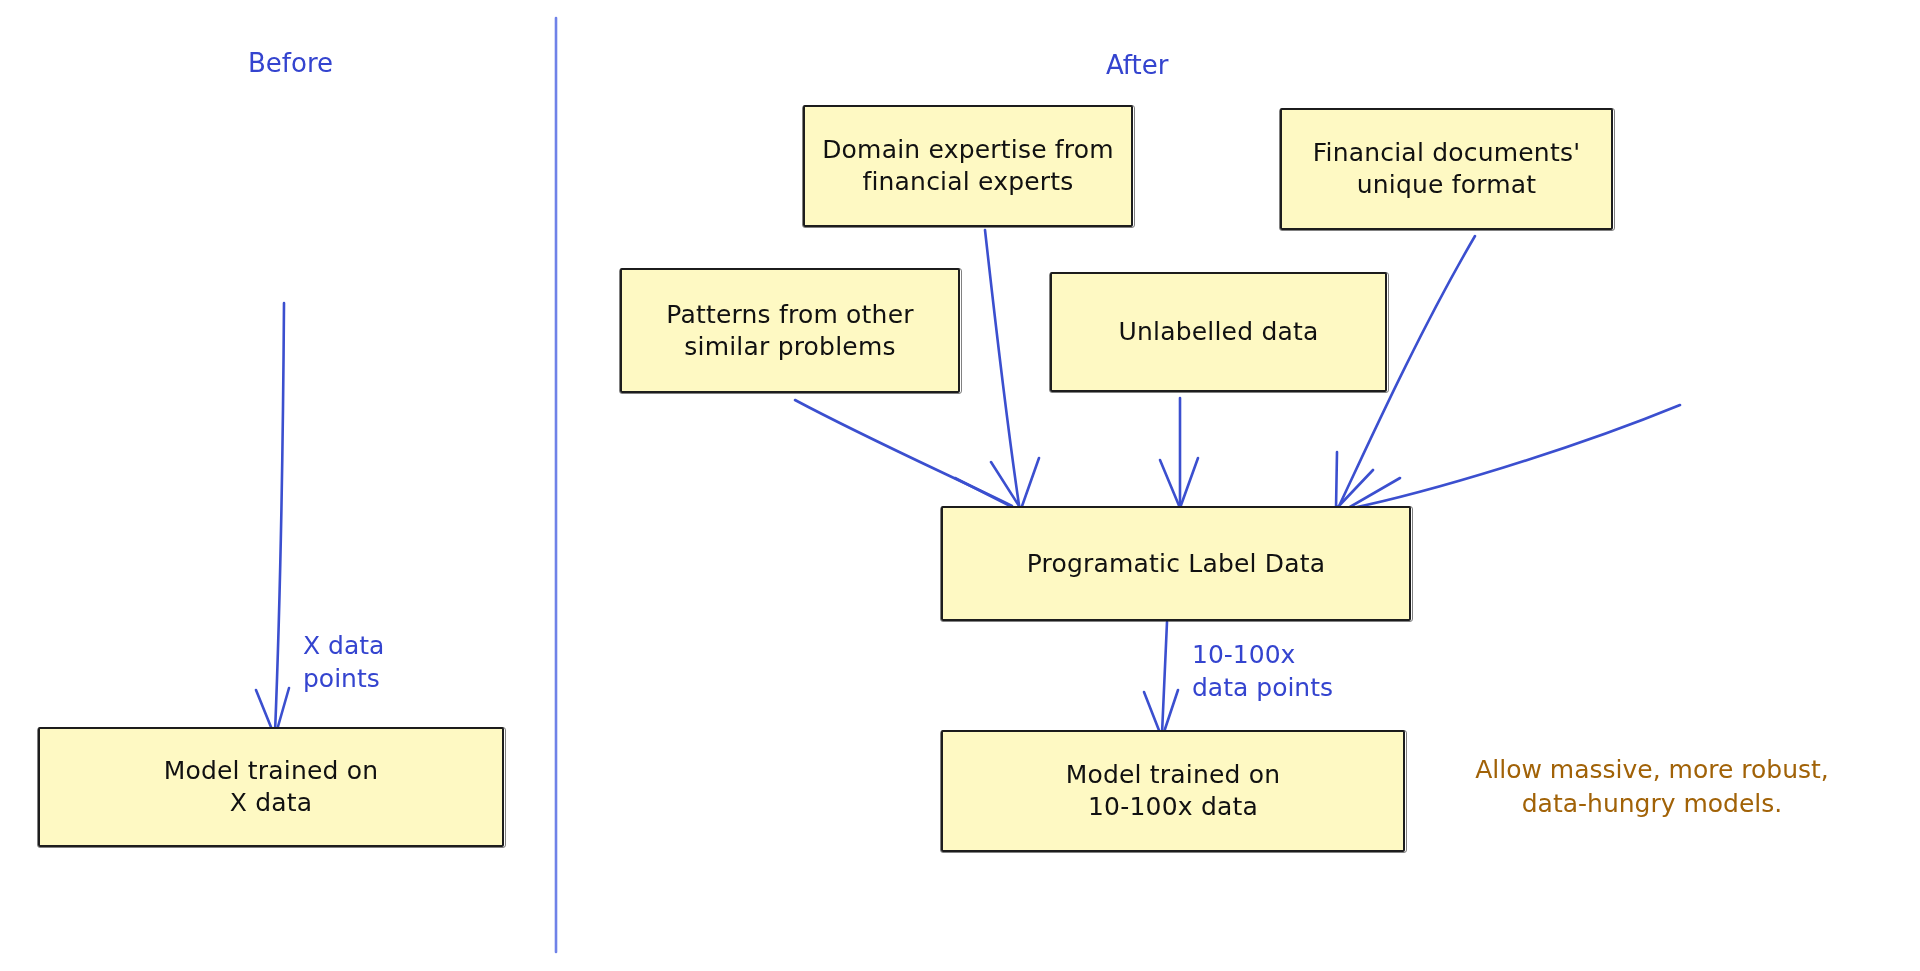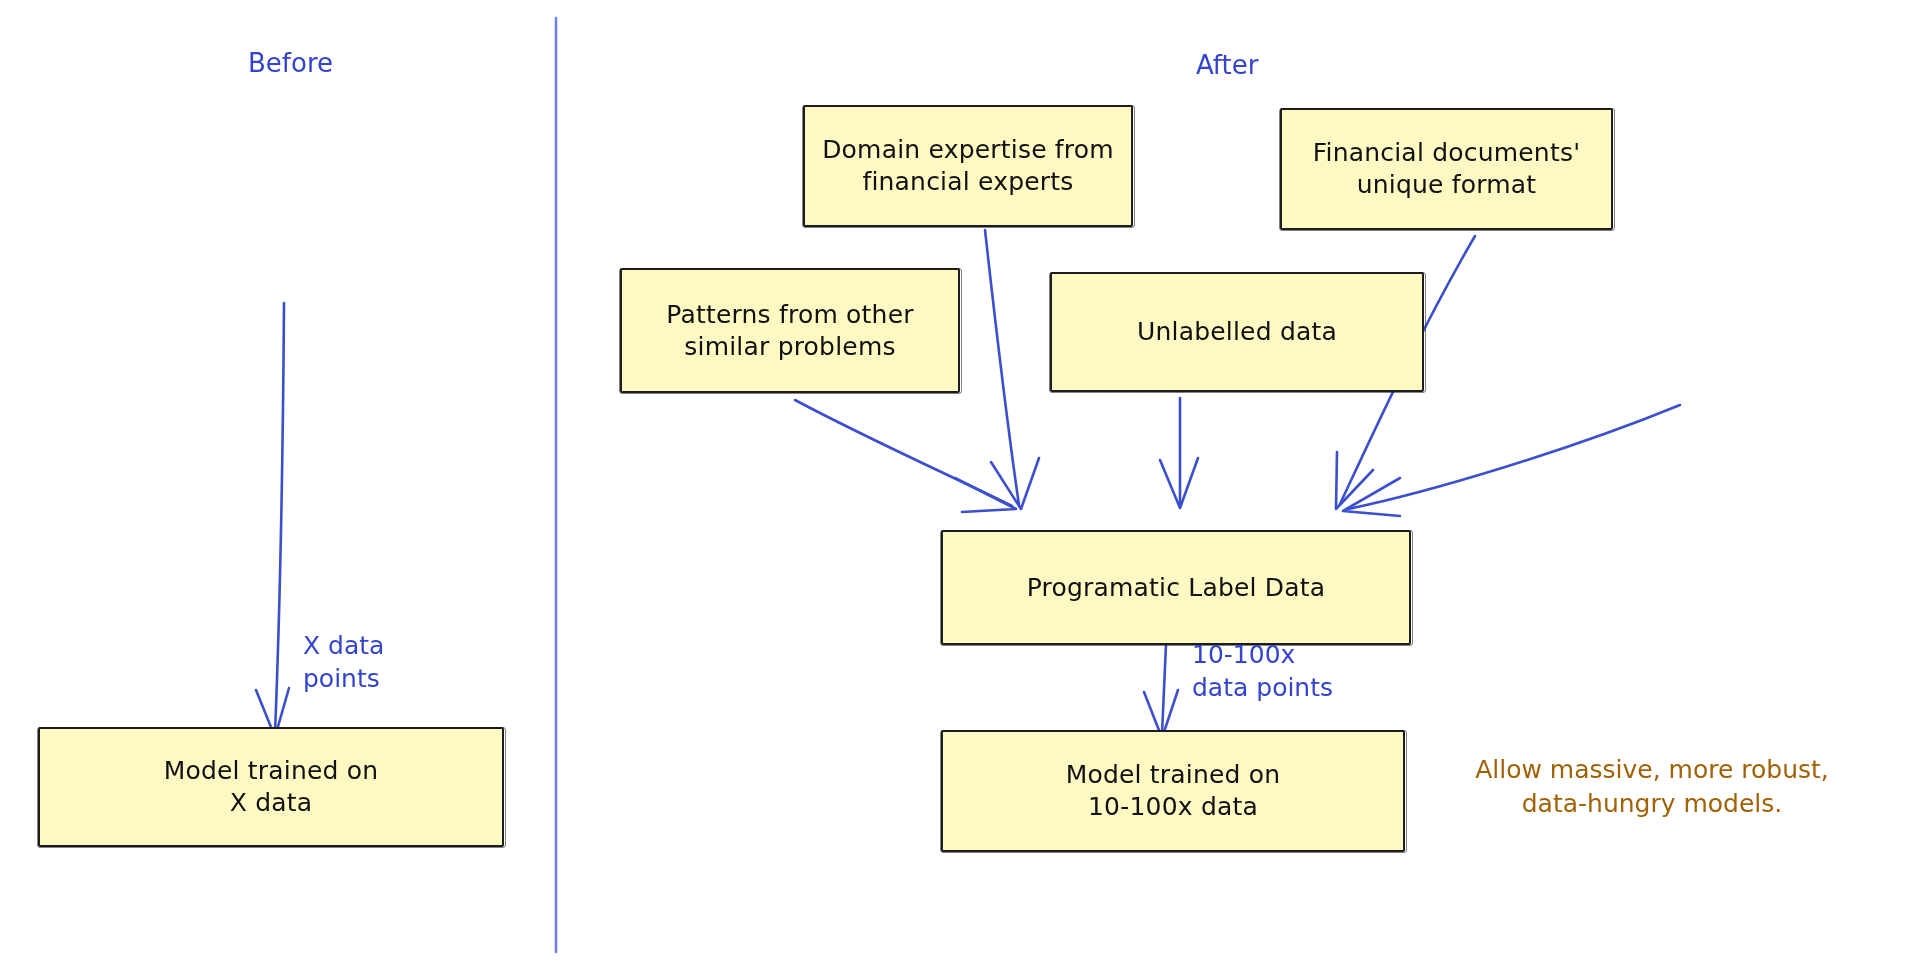--- a/index.html
+++ b/index.html
@@ -126,21 +126,21 @@
       <path d="M 1400 478 L 1343 511 L 1400 516" fill="none" stroke="#3b4fcf" stroke-width="2.6" stroke-linecap="round" stroke-linejoin="round"></path>
     </g>
 
     <g>
       <path d="M 1167 622 C 1165 670, 1163 705, 1162 734" fill="none" stroke="#3b4fcf" stroke-width="2.6" stroke-linecap="round"></path>
       <path d="M 1144 692 L 1162 738 L 1178 690" fill="none" stroke="#3b4fcf" stroke-width="2.6" stroke-linecap="round" stroke-linejoin="round"></path>
     </g>
   </svg>
 
   <div class="heading" style="left:248px; top:48px;">Before</div>
-  <div class="heading" style="left:1196px; top:50px;">After</div>
+  <div class="heading" style="left:1106px; top:50px;">After</div>
 
 
   <div class="node" style="left:38px; top:727px; width:466px; height:120px;">
     <span>Model trained on
 X data</span>
   </div>
 
   <div class="label" style="left:303px; top:630px;">X data
 points</div>
 
@@ -152,26 +152,26 @@
   <div class="node" style="left:620px; top:268px; width:340px; height:125px;">
     <span>Patterns from other
 similar problems</span>
   </div>
 
   <div class="node" style="left:1280px; top:108px; width:333px; height:122px;">
     <span>Financial documents'
 unique format</span>
   </div>
 
-  <div class="node" style="left:1050px; top:272px; width:374px; height:120px;">
+  <div class="node" style="left:1050px; top:272px; width:337px; height:120px;">
     <span>Unlabelled data</span>
   </div>
 
 
-  <div class="node" style="left:941px; top:530px; width:470px; height:115px;">
+  <div class="node" style="left:941px; top:506px; width:470px; height:115px;">
     <span>Programatic Label Data</span>
   </div>
 
   <div class="node" style="left:941px; top:730px; width:464px; height:122px;">
     <span>Model trained on
 10-100x data</span>
   </div>
 
   <div class="label" style="left:1192px; top:639px;">10-100x
 data points</div>

